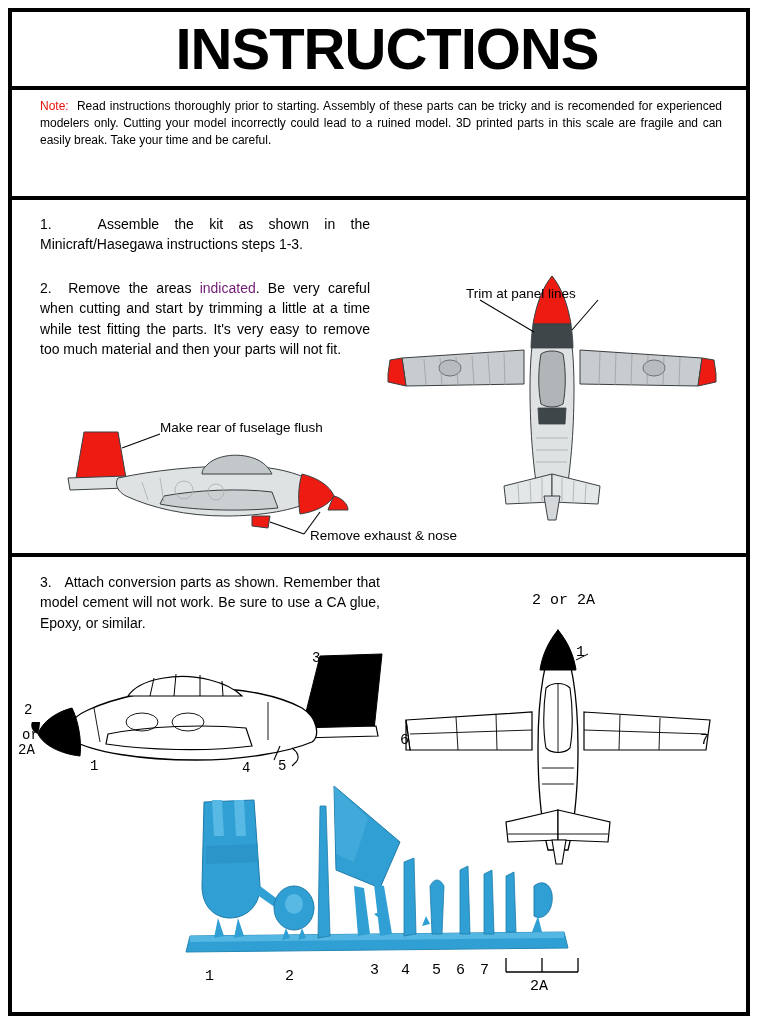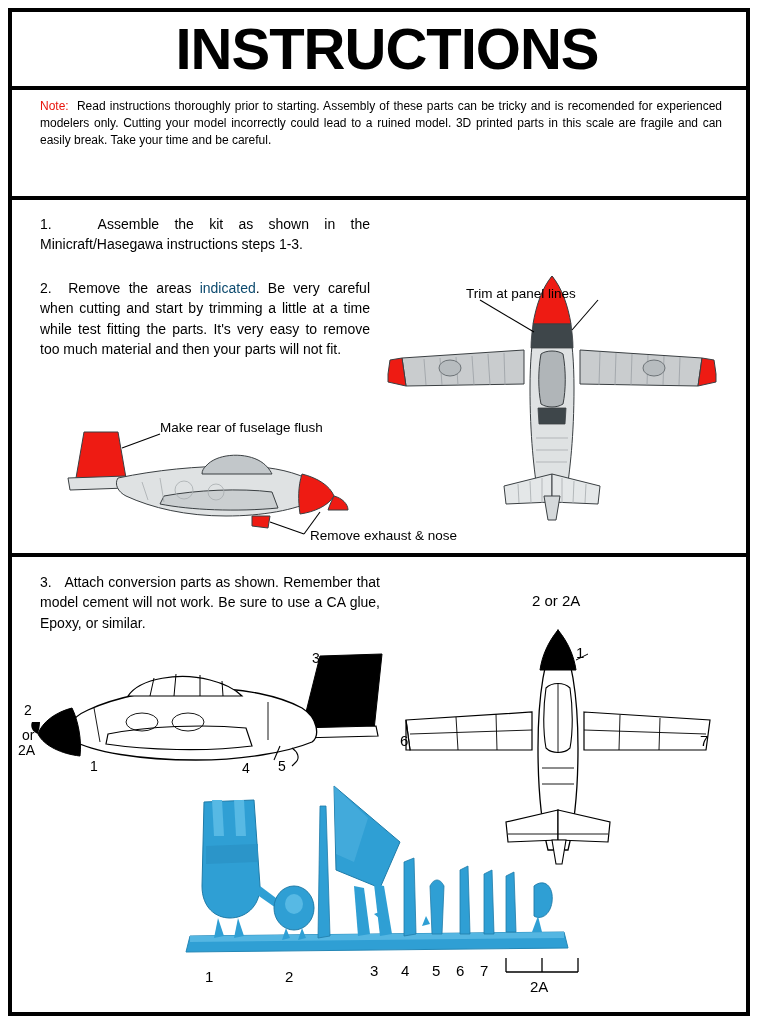--- a/index.html
+++ b/index.html
@@ -68,21 +68,21 @@
     left: 40px;
     top: 98px;
     width: 682px;
     font-size: 12px;
     line-height: 1.42;
     text-align: justify;
   }
   .note .note-label {
     color: #e8140c;
   }
-  .red { color: #0c4a6e; }
+  .red { color: #701a75; }
 
   
   .step {
     position: absolute;
     font-size: 14px;
     line-height: 1.45;
     text-align: justify;
   }
   .step-1 { left: 40px; top: 214px; width: 330px; }
   .step-2 { left: 40px; top: 278px; width: 330px; }
@@ -93,21 +93,21 @@
   
   .label {
     position: absolute;
     font-size: 13.5px;
     font-family: "Liberation Sans", sans-serif;
     white-space: nowrap;
   }
   .numlabel {
     position: absolute;
     font-size: 14px;
-    font-family: Liberation Sans, sans-serif;
+    font-family: Liberation Mono, monospace;
     white-space: nowrap;
   }
   .numlabel.b { font-size: 15px; }
 
   svg { display: block; }
   .art {
     position: absolute;
   }
 </style>
 </head>

